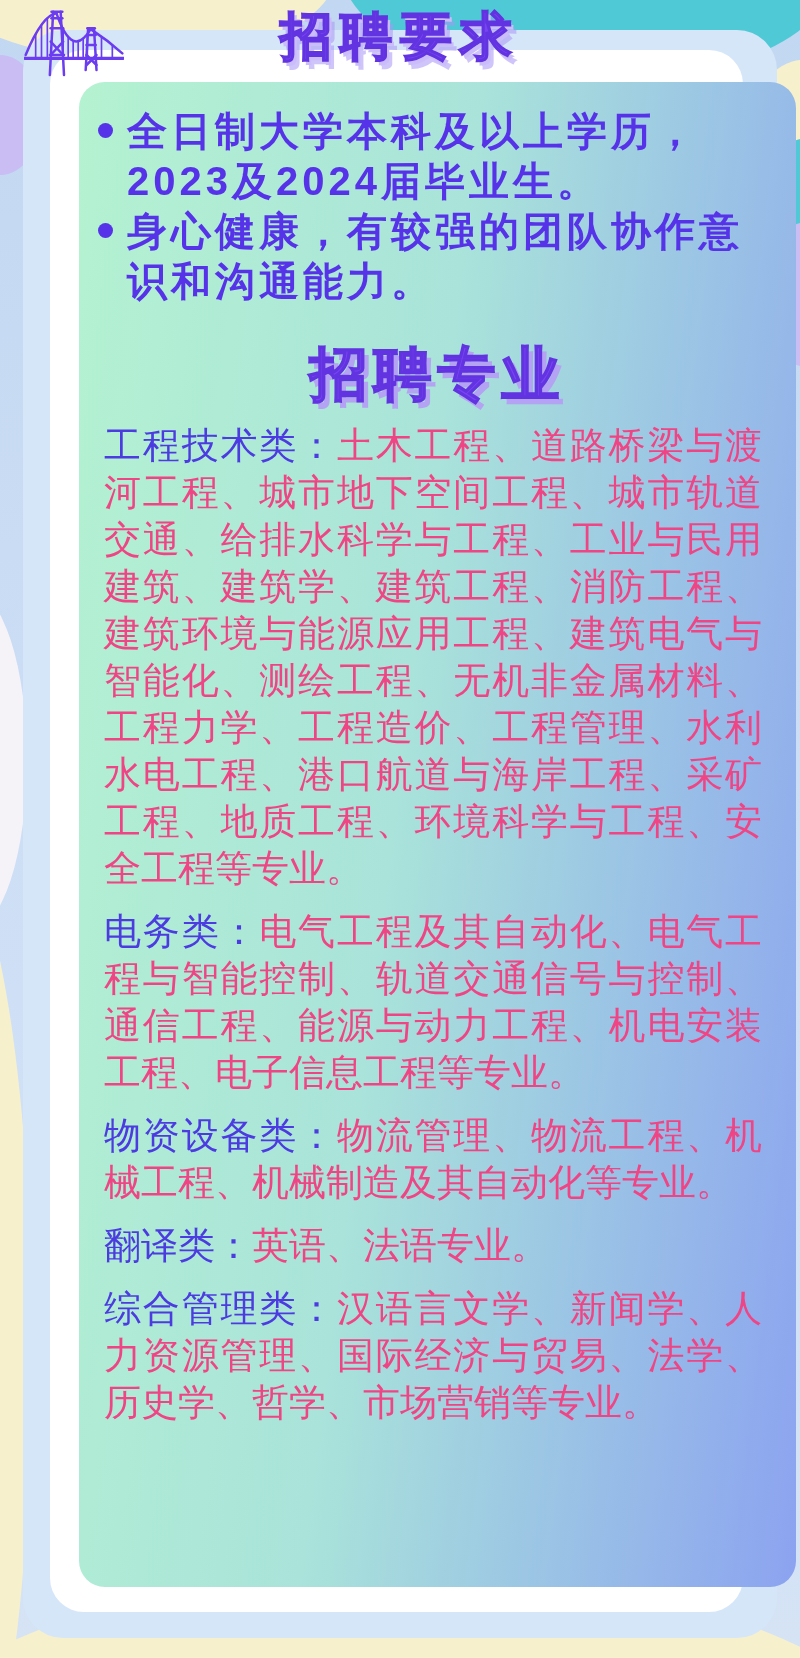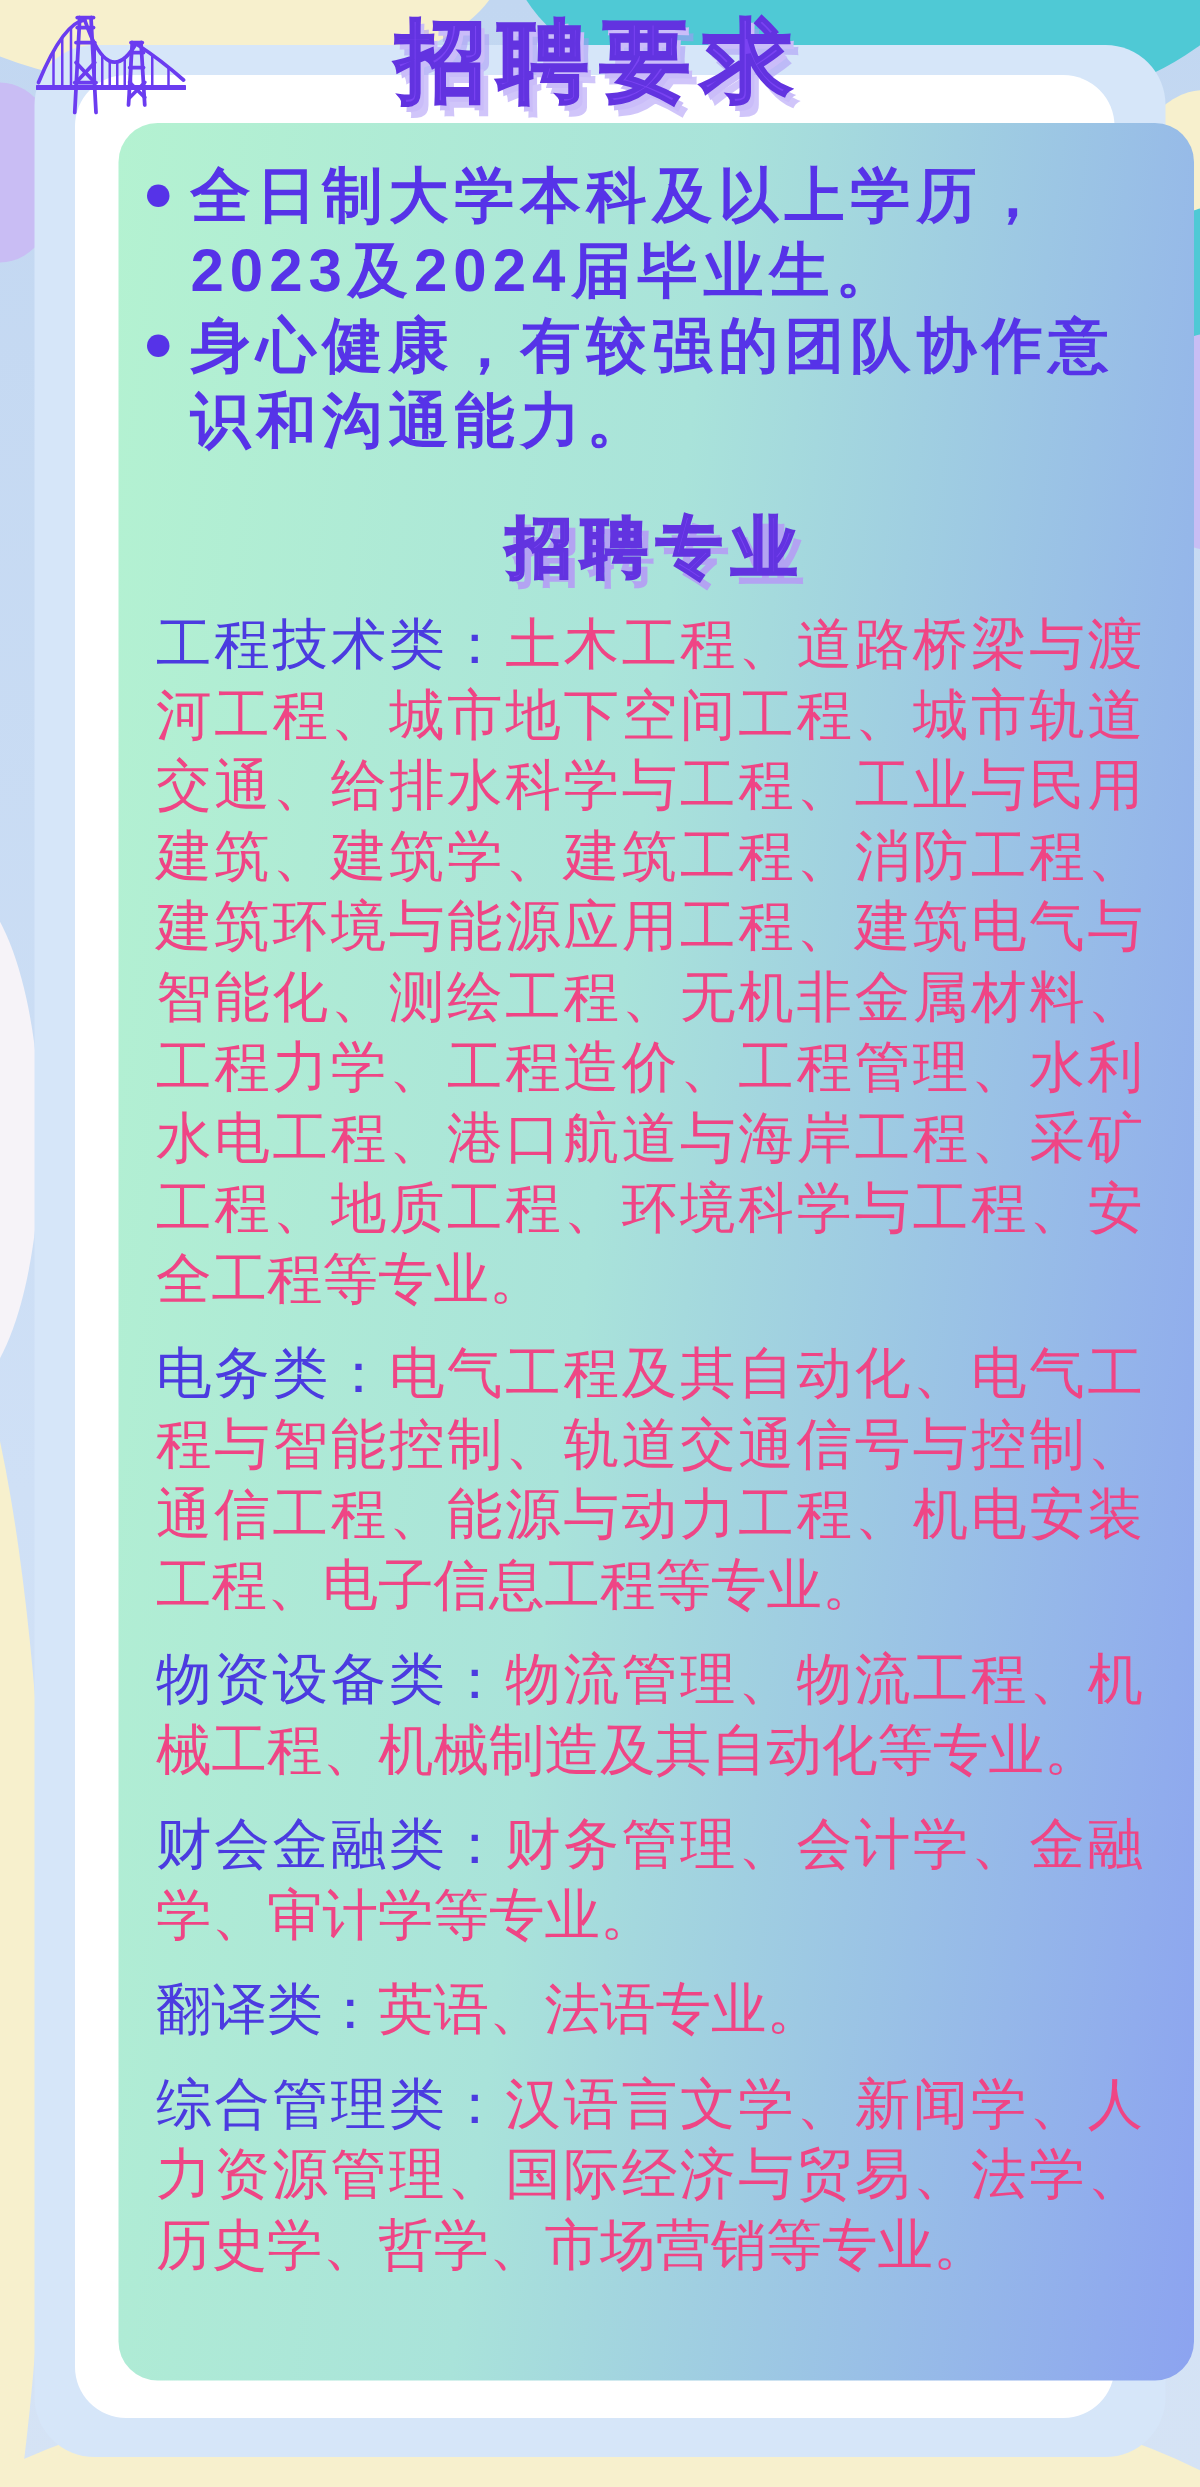--- a/index.html
+++ b/index.html
@@ -39,21 +39,21 @@
     position:absolute;z-index:3;
     left:79px;top:82px;width:717px;height:1505px;
     border-radius:26px;
     background:linear-gradient(97deg,var(--card-grad-start) 0%,#a9e3da 45%,var(--card-grad-end) 100%);
   }
   
   .main-title{
     position:absolute;z-index:6;
     left:0;right:0;top:8px;
     text-align:center;
-    font-size:60px;line-height:1.1;
+    font-size:52px;line-height:1.1;
     font-weight:bold;
     letter-spacing:8px;
     color:var(--title-purple);
     -webkit-text-stroke:1.5px #6233e0;
     text-shadow:3px 4px 0 #cabdf9,6px 8px 0 rgba(170,150,246,.55);
   }
   
   .bridge{
     position:absolute;z-index:7;
     left:24px;top:6px;
@@ -74,21 +74,21 @@
   }
   .bullet-dot{
     position:absolute;left:5px;top:17px;
     width:15px;height:15px;border-radius:50%;
     background:var(--req-text);
   }
   
   .section-title{
     margin:36px 0 0 0;
     text-align:center;
-    font-size:44px;line-height:1.1;
+    font-size:58px;line-height:1.1;
     font-weight:bold;
     letter-spacing:6px;
     color:var(--title-purple);
     -webkit-text-stroke:1.5px #6233e0;
     text-shadow:5px 6px 0 #b3a3f2;
   }
   
   .majors-block{margin-top:16px;padding:0 18px 0 9px;}
   .majors-block p{
     margin:16px;
@@ -134,23 +134,20 @@
     <p>
       <span class="cat-label">工程技术类：</span><span>土木工程、道路桥梁与渡河工程、城市地下空间工程、城市轨道交通、给排水科学与工程、工业与民用建筑、建筑学、建筑工程、消防工程、建筑环境与能源应用工程、建筑电气与智能化、测绘工程、无机非金属材料、工程力学、工程造价、工程管理、水利水电工程、港口航道与海岸工程、采矿工程、地质工程、环境科学与工程、安全工程等专业。</span>
     </p>
     <p>
       <span class="cat-label">电务类：</span><span>电气工程及其自动化、电气工程与智能控制、轨道交通信号与控制、通信工程、能源与动力工程、机电安装工程、电子信息工程等专业。</span>
     </p>
     <p>
       <span class="cat-label">物资设备类：</span><span>物流管理、物流工程、机械工程、机械制造及其自动化等专业。</span>
     </p>
     <p>
-      <span class="cat-label">财会金融类：</span><span>财务管理、会计学、金融学、审计学等专业。</span>
-    </p>
-    <p>
       <span class="cat-label">翻译类：</span><span>英语、法语专业。</span>
     </p>
     <p>
       <span class="cat-label">综合管理类：</span><span>汉语言文学、新闻学、人力资源管理、国际经济与贸易、法学、历史学、哲学、市场营销等专业。</span>
     </p>
   </div>
 
 </div>
 
 <div class="main-title">招聘要求</div>

